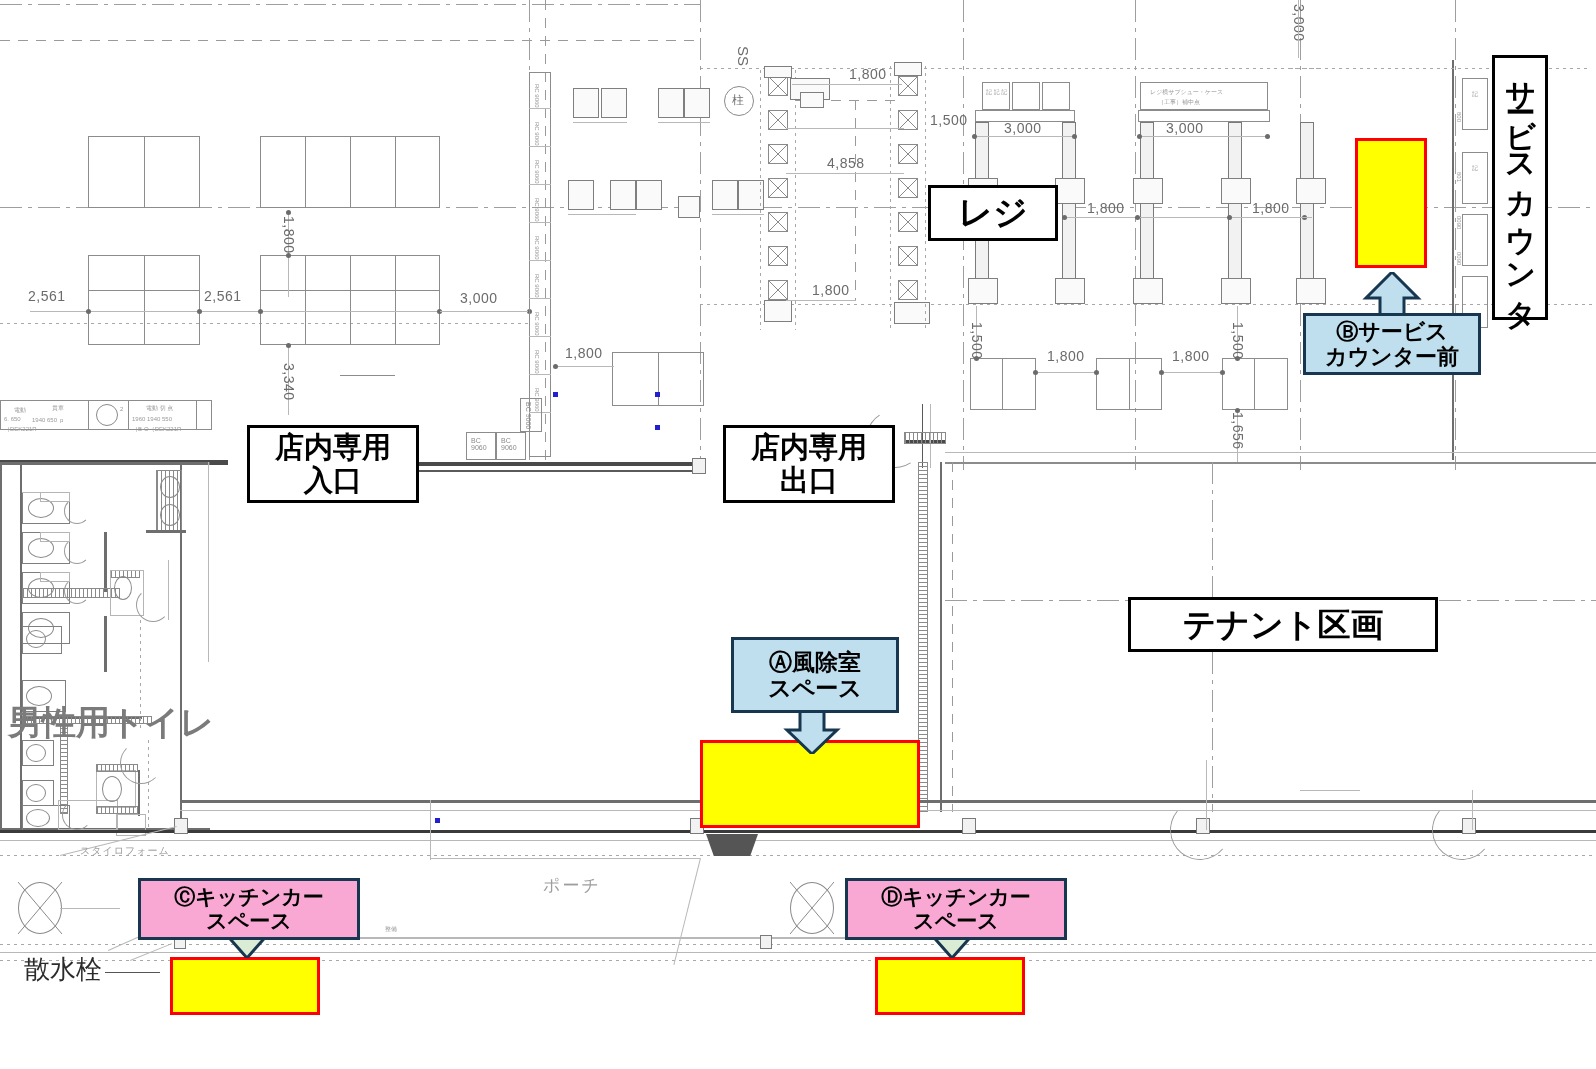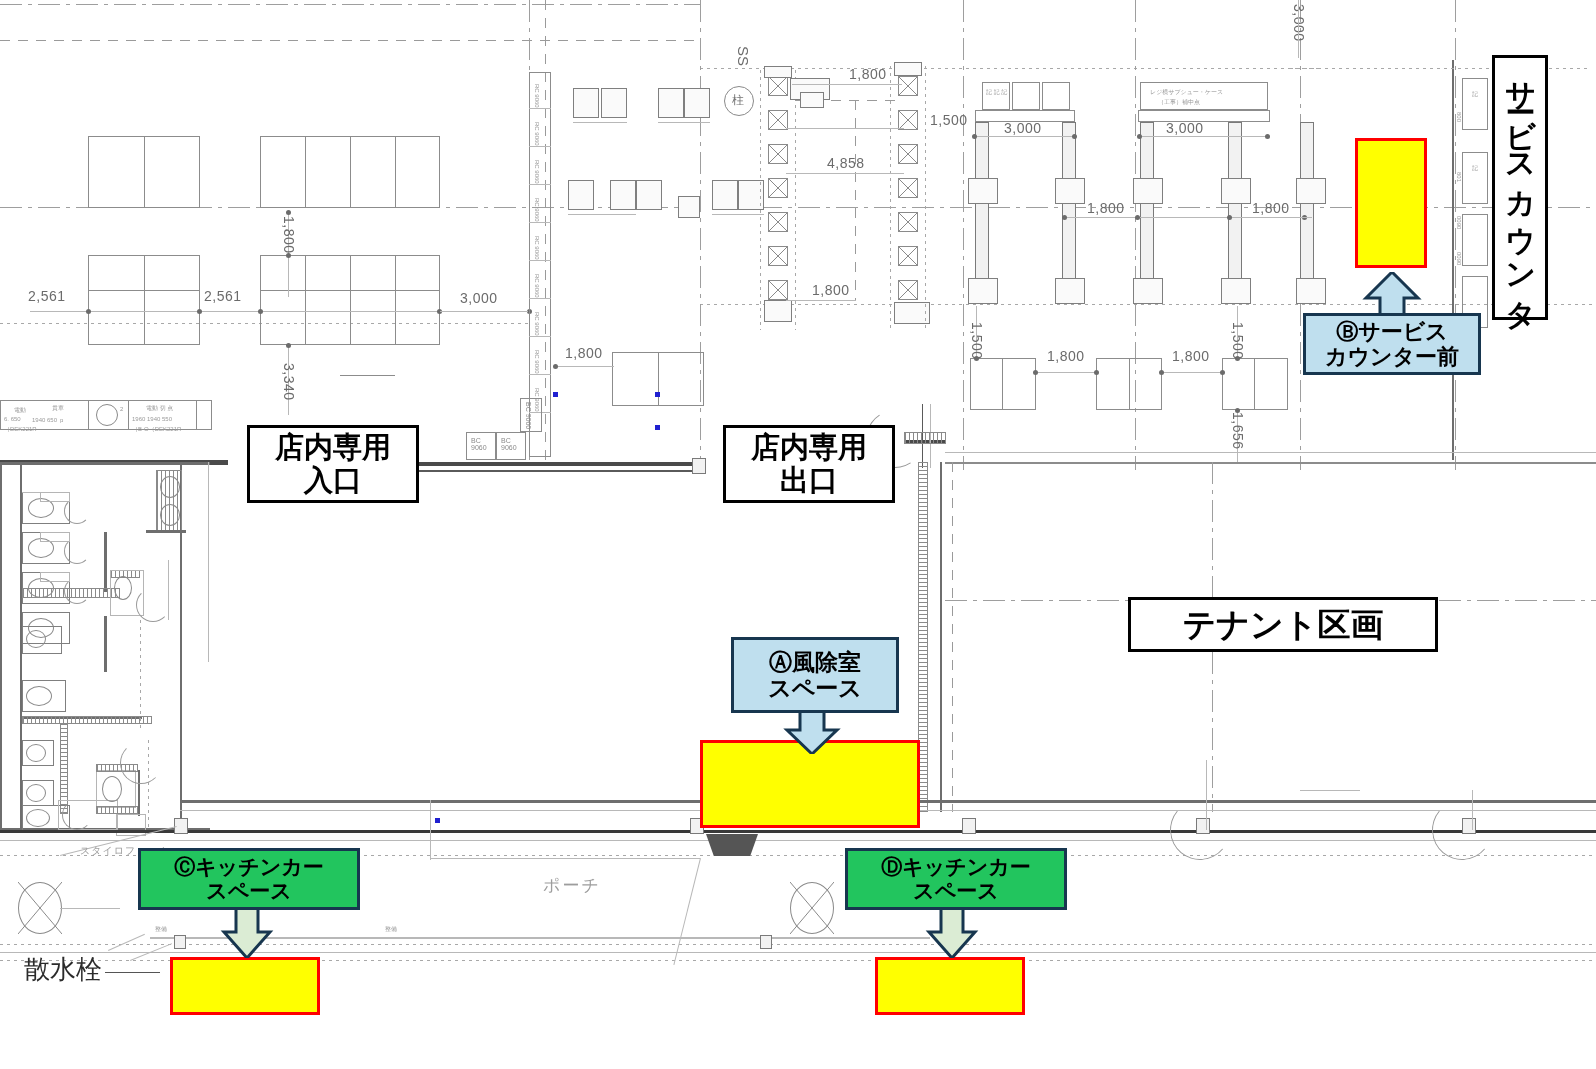--- a/index.html
+++ b/index.html
@@ -139,21 +139,21 @@
     display: flex;
     flex-direction: column;
     align-items: center;
     justify-content: center;
     font-weight: bold;
     color: #000;
     line-height: 1.15;
     text-align: center;
   }
   .cb-blue  { background: #bfdfee; }
-  .cb-green { background: #22c55e; }
+  .cb-green { background: #f9a8d4; margin-top: 30px; }
   .callout-box .l1, .callout-box .l2 { display:block; }
 
   .arrow-svg { position: absolute; }
 
   
   .plain-label {
     position: absolute;
     background: #ffffff;
     border: 3px solid #000000;
     box-sizing: border-box;
@@ -522,20 +522,21 @@
   <div class="doorarc" style="left:62px; top:800px; width:30px; height:30px;"></div>
   <div class="box-lt" style="left:96px; top:770px; width:40px; height:38px;"></div>
   <div class="ellip" style="left:102px; top:776px; width:20px; height:26px;"></div>
   <div class="hatch" style="left:96px; top:764px; width:42px; height:8px;"></div>
   <div class="hatch" style="left:96px; top:806px; width:42px; height:8px;"></div>
   <div class="ln ln-v ln-hv" style="left:138px; top:770px; height:46px; width:2px;"></div>
   <div class="box-lt" style="left:116px; top:814px; width:30px; height:22px;"></div>
   <div class="dot-v" style="left:148px; top:740px; height:90px;"></div>
   <div class="doorarc" style="left:120px; top:742px; width:42px; height:42px;"></div>
 
+  <div class="cadname" style="left:8px;  top:700px;">男性用トイレ</div>
 
   <div class="ln ln-h ln-hv" style="left:180px; top:800px; width:1416px; height:3px;"></div>
   <div class="ln ln-h ln-lt" style="left:180px; top:810px; width:1416px;"></div>
   <div class="ln ln-h" style="left:0; top:830px; width:1596px; height:3px; background:#3a3a3a;"></div>
   <div class="ln ln-h ln-lt" style="left:0; top:840px; width:1596px;"></div>
   <div class="dot-h" style="left:0; top:855px; width:1596px;"></div>
   <div class="dot-h" style="left:0; top:944px; width:1596px;"></div>
   <div class="ln ln-h ln-lt" style="left:0; top:952px; width:1596px;"></div>
   <div class="dot-h" style="left:0; top:960px; width:1596px;"></div>
   <div class="ln ln-h ln-lt" style="left:150px; top:937px; width:780px; height:2px;"></div>
@@ -639,20 +640,23 @@
   <div class="callout-box cb-green" style="left:138px; top:848px; width:222px; height:62px; font-size:21px;">
     <span class="l1">Ⓒキッチンカー</span>
     <span class="l2">スペース</span>
   </div>
 
   <div class="callout-box cb-green" style="left:845px; top:848px; width:222px; height:62px; font-size:21px;">
     <span class="l1">Ⓓキッチンカー</span>
     <span class="l2">スペース</span>
   </div>
 
+  <div class="plain-label" style="left:928px; top:185px; width:130px; height:56px; font-size:34px;">
+    <span class="l1">レジ</span>
+  </div>
 
   <div class="plain-label" style="left:1128px; top:597px; width:310px; height:55px; font-size:33px;">
     <span class="l1">テナント区画</span>
   </div>
 
   <div class="plain-label" style="left:247px; top:425px; width:172px; height:78px; font-size:29px;">
     <span class="l1">店内専用</span>
     <span class="l2">入口</span>
   </div>
 

